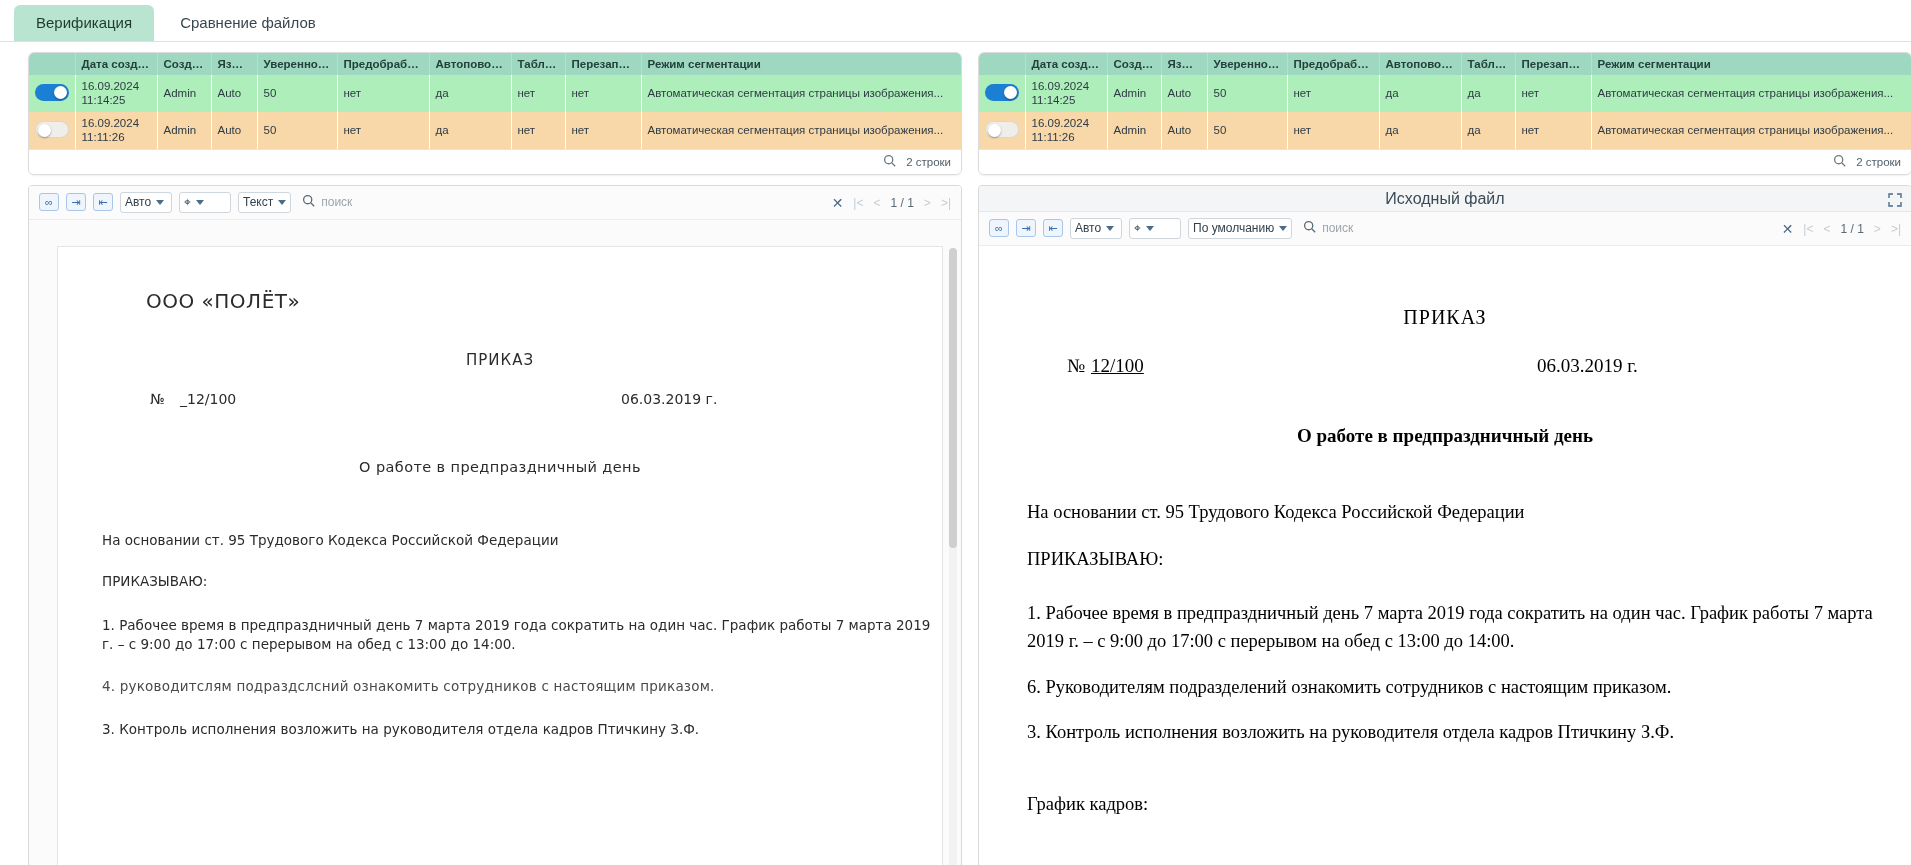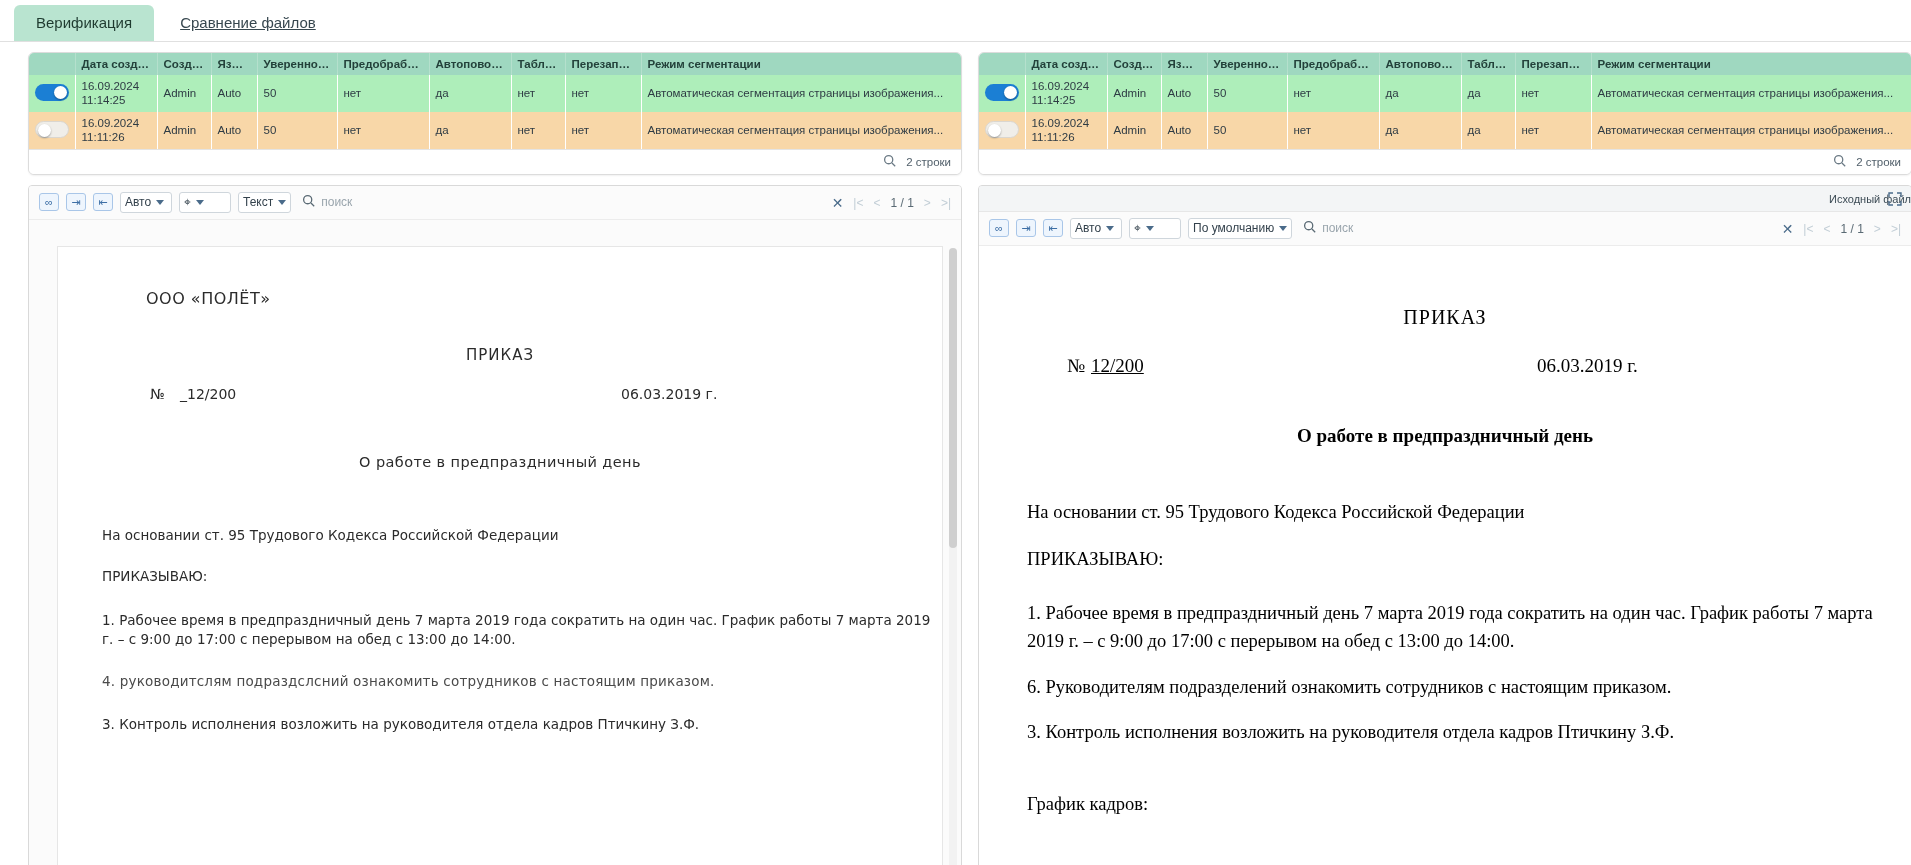--- a/index.html
+++ b/index.html
@@ -17,21 +17,21 @@
     position: absolute; top: 0; left: 0; width: 1911px; height: 42px;
     background: #ffffff; border-bottom: 1px solid #e0e0e0;
     display: flex; align-items: flex-end; padding-left: 14px;
   }
   .tab {
     height: 36px; line-height: 36px; padding: 0 22px;
     font-size: 15px; color: #37474f; cursor: pointer;
     border-radius: 6px 6px 0 0; margin-right: 4px;
   }
   .tab.active { background: #b9e4d0; color: #1f3b30; font-weight: 400; }
-  .tab.inactive { background: #ffffff; color: #37474f; text-decoration: underline; }
+  .tab.inactive { background: #ffffff; color: #37474f; }
 
   
   .panel { position: absolute; top: 52px; }
   .panel-left  { left: 28px;  width: 934px; }
   .panel-right { left: 978px; width: 934px; }
 
   
   .grid {
     border: 1px solid #dcdcdc; border-radius: 6px; overflow: hidden;
     background: #fff; box-shadow: 0 1px 2px rgba(0,0,0,0.06);
@@ -75,22 +75,22 @@
 
   
   .viewer {
     margin-top: 10px; border: 1px solid #d9d9d9; border-radius: 4px;
     background: #fbfbfb; position: relative; overflow: hidden;
   }
   .viewer-left  { height: 712px; }
   .viewer-right { height: 712px; }
 
   .viewer-title {
-    height: 26px; line-height: 26px; text-align: right;
-    font-size: 11px; color: #3b4a54; background: #f3f5f6;
+    height: 26px; line-height: 26px; text-align: center;
+    font-size: 16px; color: #3b4a54; background: #f3f5f6;
     border-bottom: 1px solid #e7e7e7; position: relative;
   }
   .expand-icon {
     position: absolute; right: 8px; top: 4px; width: 16px; height: 16px;
     cursor: pointer;
   }
 
   .toolbar {
     height: 34px; display: flex; align-items: center; gap: 7px;
     padding: 0 10px; background: #fbfbfb; border-bottom: 1px solid #ececec;
@@ -134,21 +134,21 @@
     position: absolute; top: 62px; bottom: 4px; right: 4px; width: 8px;
     background: #f2f2f2; border-radius: 4px;
   }
   .scrollbar-v .thumb {
     position: absolute; top: 0; left: 0; width: 8px; height: 300px;
     background: #cfcfcf; border-radius: 4px;
   }
 
   
   .ocr { font-family: "DejaVu Sans", sans-serif; color: #2b2b2b; }
-  .ocr .company { font-size: 16px; letter-spacing: .5px; margin: 42px 0 0 88px; }
+  .ocr .company { font-size: 20px; letter-spacing: .5px; margin: 42px 0 0 88px; }
   .ocr .ordertitle { font-size: 15px; text-align: center; margin: 38px 0 0 0; letter-spacing: 1px; }
   .ocr .numline { margin: 22px 0 0 0; position: relative; height: 20px; font-size: 14px; }
   .ocr .numline .no { position: absolute; left: 92px; }
   .ocr .numline .nov { position: absolute; left: 122px; }
   .ocr .numline .date { position: absolute; left: 563px; }
   .ocr .subject { text-align: center; font-size: 14.5px; margin-top: 48px; letter-spacing: .4px; }
   .ocr p { margin: 0 0 0 44px; font-size: 13.5px; line-height: 1.45; }
   .ocr .p1 { margin-top: 56px; }
   .ocr .p2 { margin-top: 22px; }
   .ocr .p3 { margin-top: 24px; }
@@ -291,21 +291,21 @@
           <span class="nav-btn dim">&gt;</span>
           <span class="nav-btn dim">&gt;|</span>
         </span>
       </div>
 
       <div class="docpage docpage-left ocr">
         <div class="company">ООО  «ПОЛЁТ»</div>
         <div class="ordertitle">ПРИКАЗ</div>
         <div class="numline">
           <span class="no">№</span>
-          <span class="nov">_12/200</span>
+          <span class="nov">_12/100</span>
           <span class="date">06.03.2019   г.</span>
         </div>
         <div class="subject">О  работе  в  предпраздничный  день</div>
         <p class="p1">На  основании  ст.  95  Трудового  Кодекса  Российской  Федерации</p>
         <p class="p2">ПРИКАЗЫВАЮ:</p>
         <p class="p3">1.  Рабочее  время  в  предпраздничный  день  7  марта  2019  года  сократить  на  один  час. График  работы  7  марта  2019  г.  – с  9:00  до  17:00  с  перерывом  на  обед  с  13:00  до  14:00.</p>
         <p class="p4">4.  руководитслям  подраздслсний  ознакомить   сотрудников  с  настоящим  приказом.</p>
         <p class="p5">3.  Контроль  исполнения  возложить  на  руководителя  отдела  кадров  Птичкину  З.Ф.</p>
       </div>
 
@@ -429,21 +429,21 @@
           <span>1 / 1</span>
           <span class="nav-btn dim">&gt;</span>
           <span class="nav-btn dim">&gt;|</span>
         </span>
       </div>
 
       <div class="docpage docpage-right orig">
         <div class="ordertitle">ПРИКАЗ</div>
         <div class="numline">
           <span class="no">№</span>
-          <span class="nov">12/200</span>
+          <span class="nov">12/100</span>
           <span class="date">06.03.2019  г.</span>
         </div>
         <div class="subject">О работе в предпраздничный день</div>
         <p class="q1">На основании ст. 95 Трудового Кодекса Российской Федерации</p>
         <p class="q2">ПРИКАЗЫВАЮ:</p>
         <p class="q3">1. Рабочее время в предпраздничный день 7 марта 2019 года сократить на один час. График работы 7 марта 2019 г. – с 9:00 до 17:00 с перерывом на обед с 13:00 до 14:00.</p>
         <p class="q4">6. Руководителям подразделений ознакомить сотрудников с настоящим приказом.</p>
         <p class="q5">3. Контроль исполнения возложить на руководителя отдела кадров Птичкину З.Ф.</p>
         <p class="q6">График кадров:</p>
       </div>

